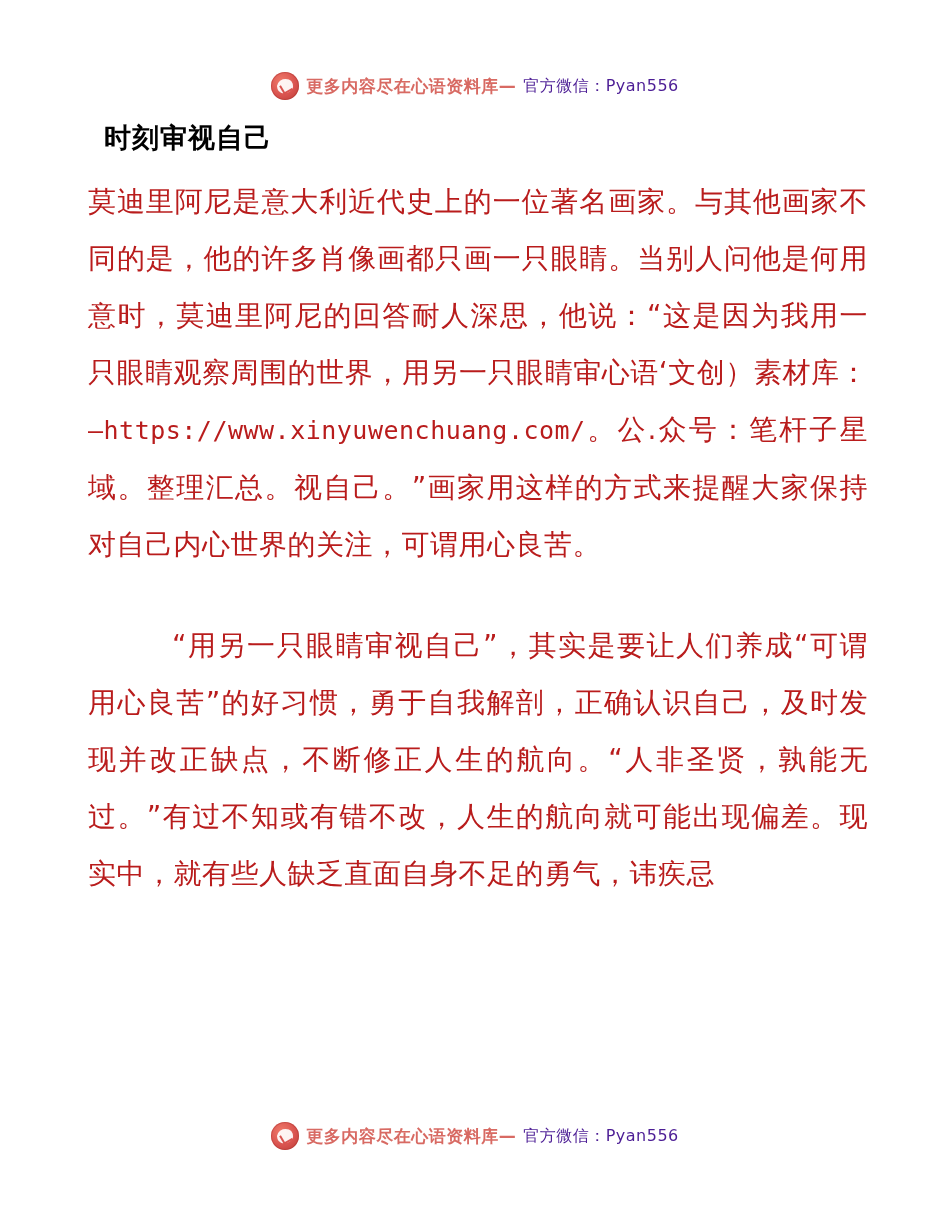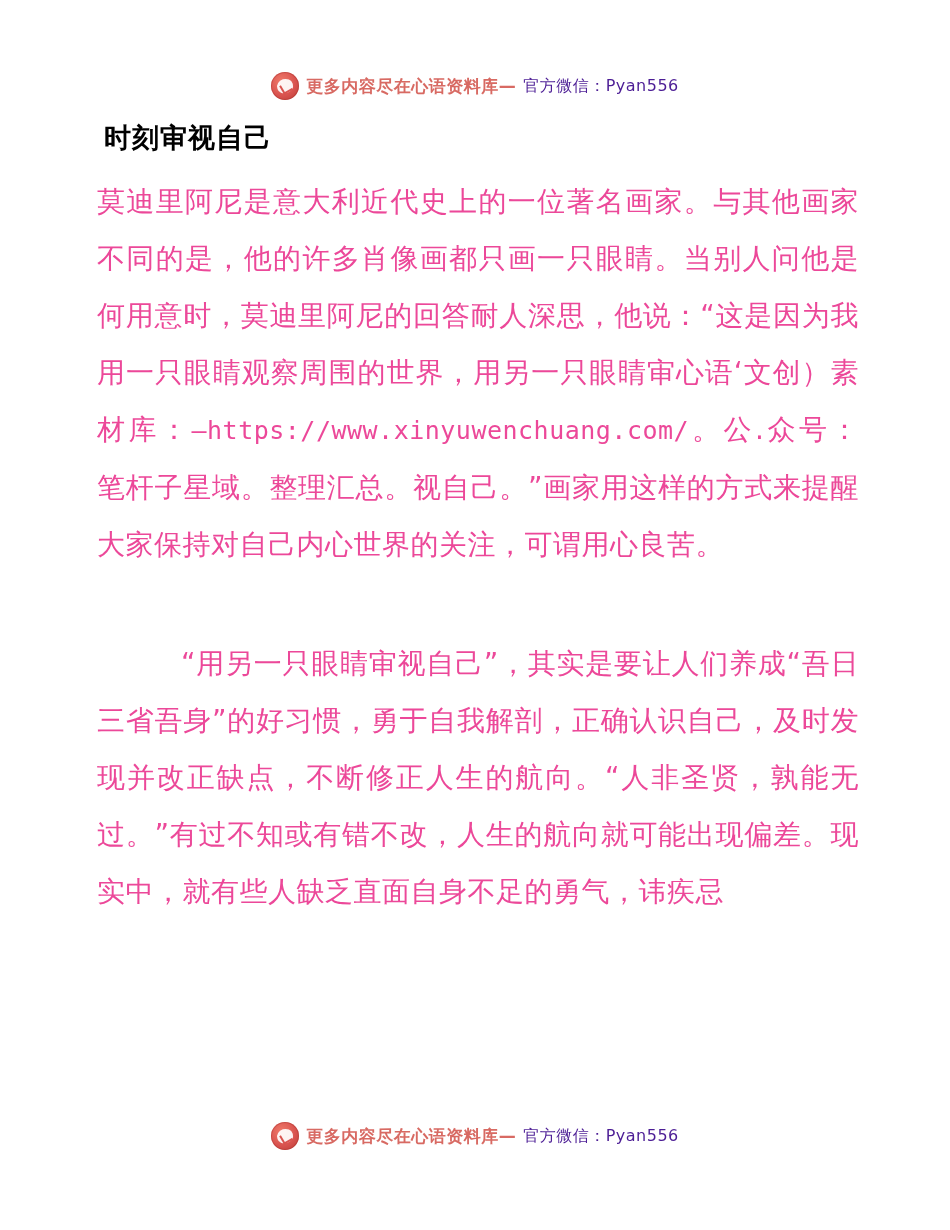--- a/index.html
+++ b/index.html
@@ -95,25 +95,25 @@
     font-size: 27px;
     line-height: 1.5;
     margin: 0 0 14px 16px;
     letter-spacing: 1px;
     color: #000;
   }
   p.para {
     font-family: "DejaVu Sans", sans-serif;
     font-size: 28px;
     line-height: 57px;
-    margin: 9px;
+    margin: 0;
     letter-spacing: 0.5px;
     text-align: justify;
     text-justify: inter-character;
-    color: #ec4899;
+    color: #b91c1c;
   }
   p.para.indent {
     text-indent: 84px;
   }
   p.para .mono {
     font-family: "DejaVu Sans Mono", monospace;
     font-size: 25px;
   }
   .gap { height: 44px; }
 </style>
@@ -128,21 +128,21 @@
     <span class="wm-text2">官方微信：Pyan556</span>
   </div>
 
   <div class="doc-body">
     <h1 class="title">时刻审视自己</h1>
 
     <p class="para"><span>莫迪里阿尼是意大利近代史上的一位著名画家。与其他画家不同的是，他的许多肖像画都只画一只眼睛。当别人问他是何用意时，莫迪里阿尼的回答耐人深思，他说：“这是因为我用一只眼睛观察周围的世界，用另一只眼睛审心语‘文创）素材库：</span><span class="mono">—https://www.xinyuwenchuang.com/</span><span>。公.众号：笔杆子星域。整理汇总。视自己。”画家用这样的方式来提醒大家保持对自己内心世界的关注，可谓用心良苦。</span></p>
 
     <div class="gap"></div>
 
-    <p class="para indent">“用另一只眼睛审视自己”，其实是要让人们养成“吾日三省吾身”的好习惯，勇于自我解剖，正确认识自己，及时发现并改正缺点，不断修正人生的航向。“人非圣贤，孰能无过。”有过不知或有错不改，人生的航向就可能出现偏差。现实中，就有些人缺乏直面自身不足的勇气，讳疾忌</p>
+    <p class="para indent">“用另一只眼睛审视自己”，其实是要让人们养成“可谓用心良苦”的好习惯，勇于自我解剖，正确认识自己，及时发现并改正缺点，不断修正人生的航向。“人非圣贤，孰能无过。”有过不知或有错不改，人生的航向就可能出现偏差。现实中，就有些人缺乏直面自身不足的勇气，讳疾忌</p>
   </div>
 
   <div class="watermark bottom">
     <span class="wm-logo"></span>
     <span class="wm-text">更多内容尽在心语资料库—</span>
     <span class="wm-text2">官方微信：Pyan556</span>
   </div>
 
 </div>
 

